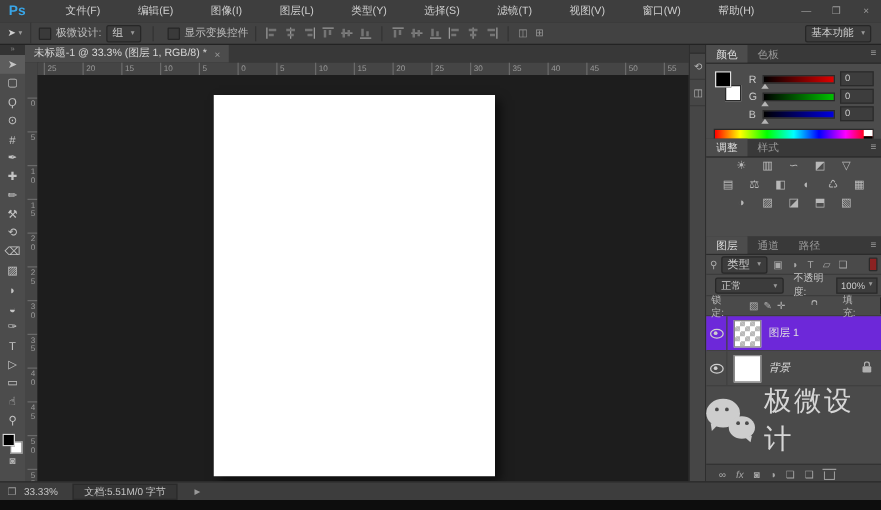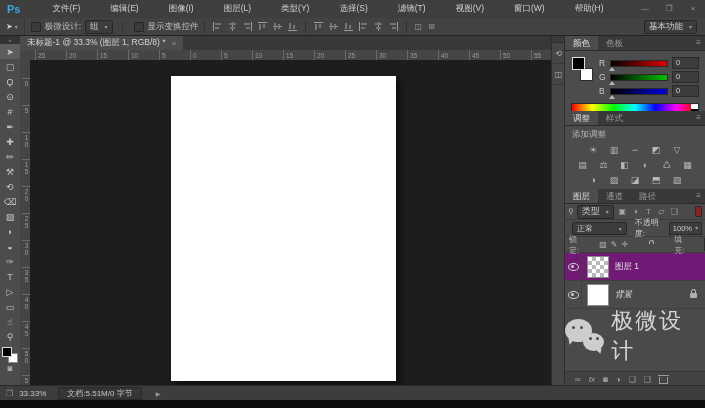--- a/index.html
+++ b/index.html
@@ -102,21 +102,21 @@
   .lblend{height:16px;display:flex;align-items:center;padding:0 3px;gap:2px;border-bottom:1px solid #3c3c3c;font-size:8px;}
   .lblend .dd{height:11px;width:48px;justify-content:space-between;font-size:8px;}
   .mini-box{height:11px;background:#3d3d3d;border:1px solid #2a2a2a;padding:0 3px;line-height:11px;
             display:inline-flex;align-items:center;gap:3px;color:#ccc;font-size:7.5px;}
   .mini-box::after{content:"▾";font-size:6px;color:#9a9a9a;}
   .llock{height:15px;display:flex;align-items:center;padding:0 4px;gap:20px;border-bottom:1px solid #3c3c3c;font-size:8px;color:#b5b5b5;}
   .lock-mini{font-size:8px;color:#b0b0b0;}
   .lock-icon{width:7px;height:5px;background:#b0b0b0;border-radius:1px;position:relative;display:inline-block;margin-top:3px;}
   .lock-icon::before{content:"";position:absolute;top:-4px;left:1px;width:3px;height:3px;border:1px solid #b0b0b0;border-bottom:none;border-radius:3px 3px 0 0;}
   .layer-row{height:27px;display:flex;align-items:center;border-bottom:1px solid #404040;background:#4a4a4a;}
-  .layer-row.selected{background:#701a75;}
+  .layer-row.selected{background:#6d28d9;}
   .eye-cell{width:16px;flex:0 0 16px;display:flex;align-items:center;justify-content:center;border-right:1px solid #404040;height:100%;}
   .eye-icon{width:9px;height:6px;border:1px solid #cfcfcf;border-radius:50%;position:relative;}
   .eye-icon::after{content:"";position:absolute;left:2px;top:1px;width:3px;height:3px;background:#cfcfcf;border-radius:50%;}
   .lthumb{width:20px;height:20px;border:1px solid #8a8a8a;margin:0 6px 0 5px;flex:0 0 20px;}
   .lthumb.checker{background-color:#fff;
     background-image:linear-gradient(45deg,#b9b9b9 25%,transparent 25%,transparent 75%,#b9b9b9 75%),
                      linear-gradient(45deg,#b9b9b9 25%,transparent 25%,transparent 75%,#b9b9b9 75%);
     background-size:8px 8px;background-position:0 0,4px 4px;}
   .lthumb.white{background:#ffffff;}
   .lname{font-size:8.5px;color:#e0e0e0;}
@@ -393,21 +393,20 @@
         <span class="capb"></span>
       </div>
     </div>
 
     <div class="panel" id="adjust-panel">
       <div class="panel-tabs">
         <span class="ptab active">调整</span>
         <span class="ptab">样式</span>
         <span class="pmenu">≡</span>
       </div>
-      <div class="adj-hint">添加调整</div>
       <div class="adj-row">
 
       <span class="adj-icon">☀</span>
           <span class="adj-icon">▥</span>
           <span class="adj-icon">∽</span>
           <span class="adj-icon">◩</span>
           <span class="adj-icon">▽</span>
         </div>
       <div class="adj-row">
 

